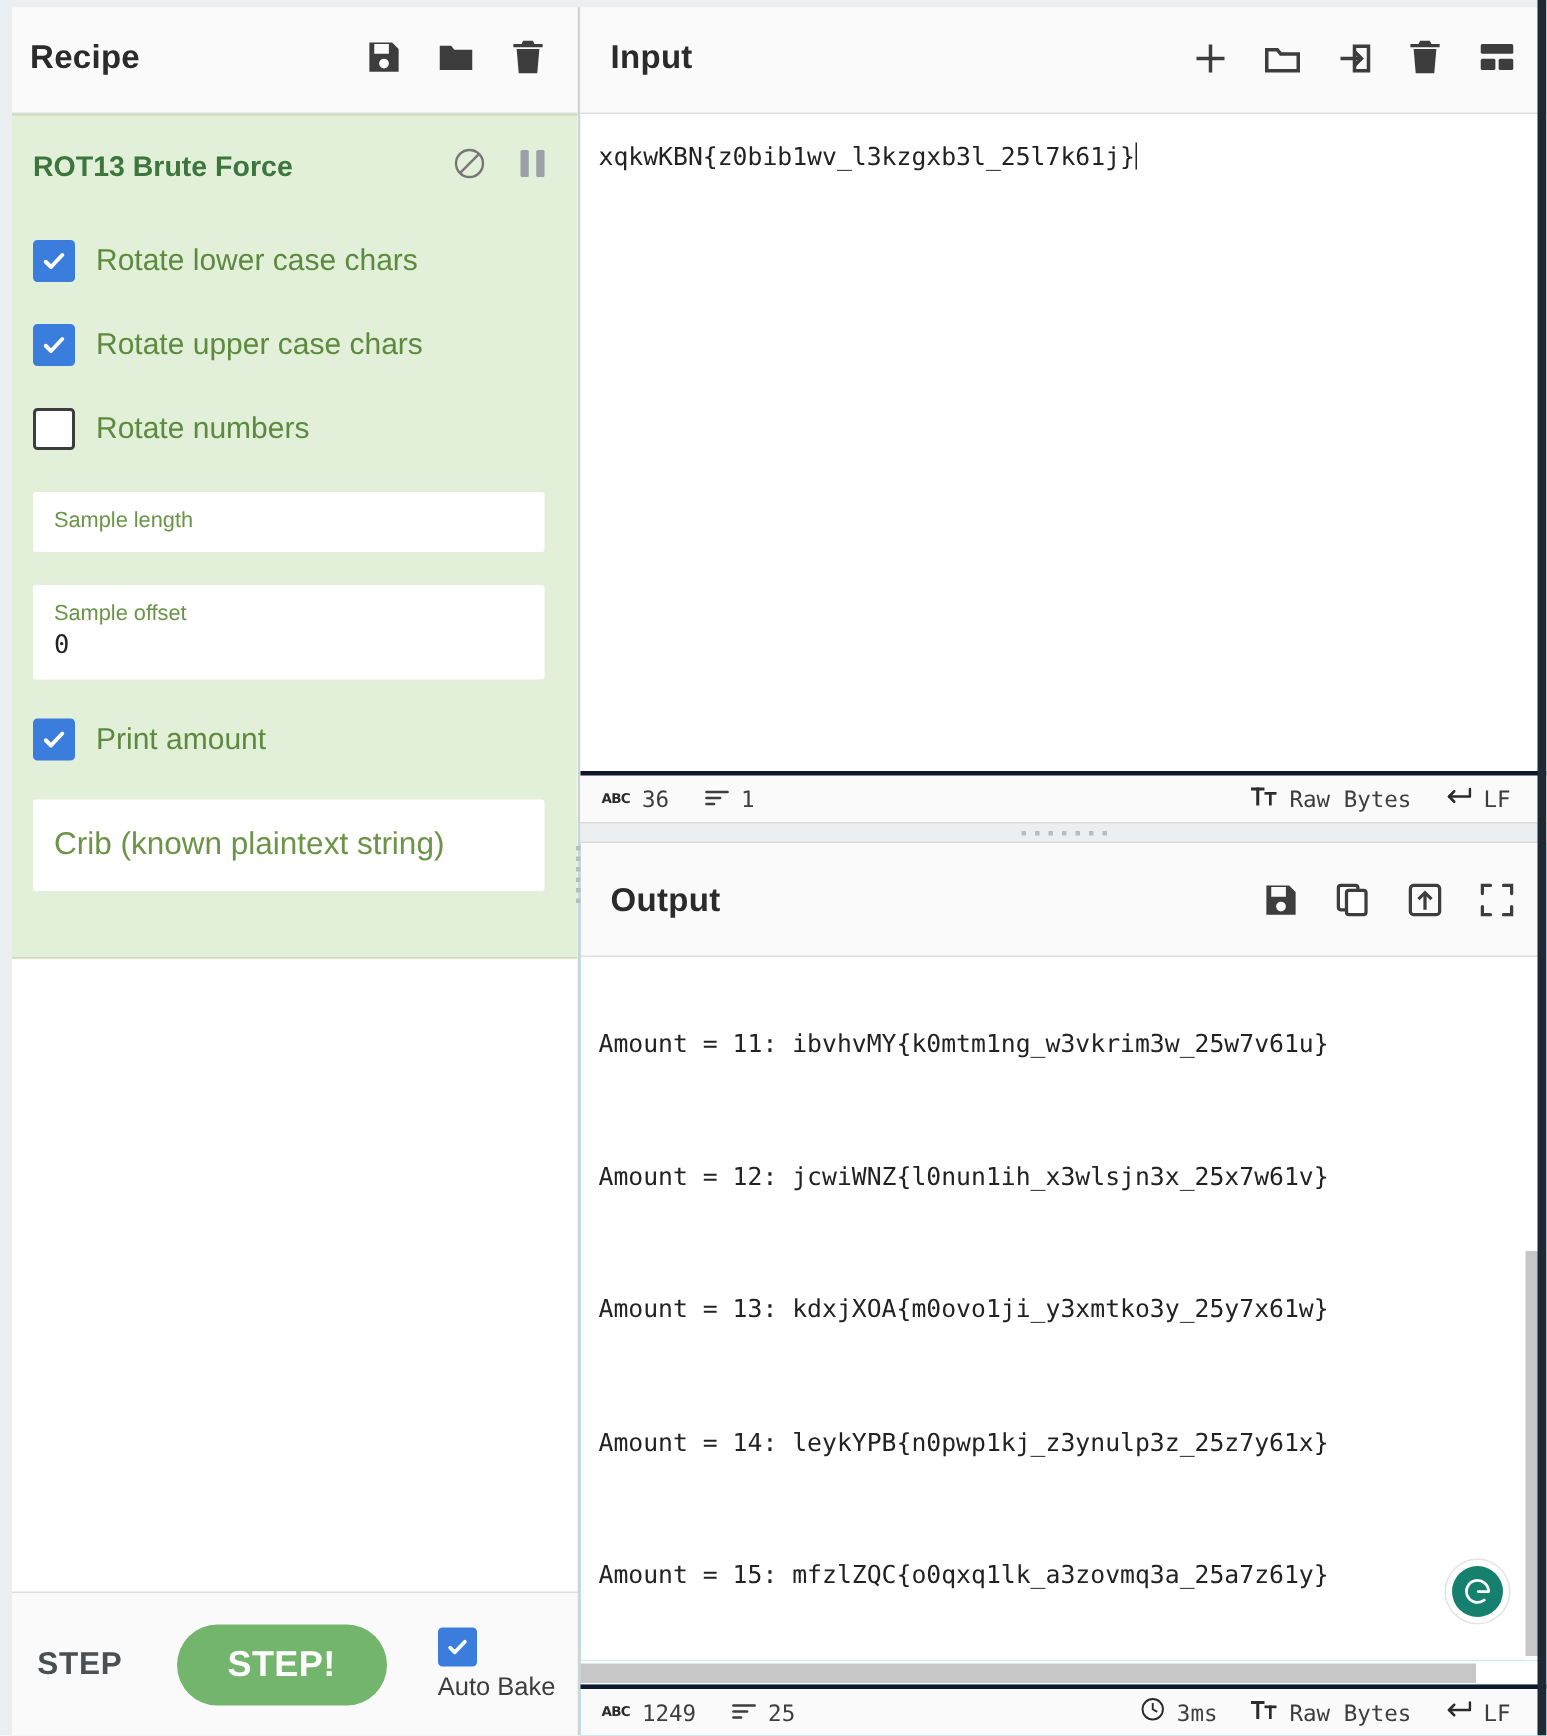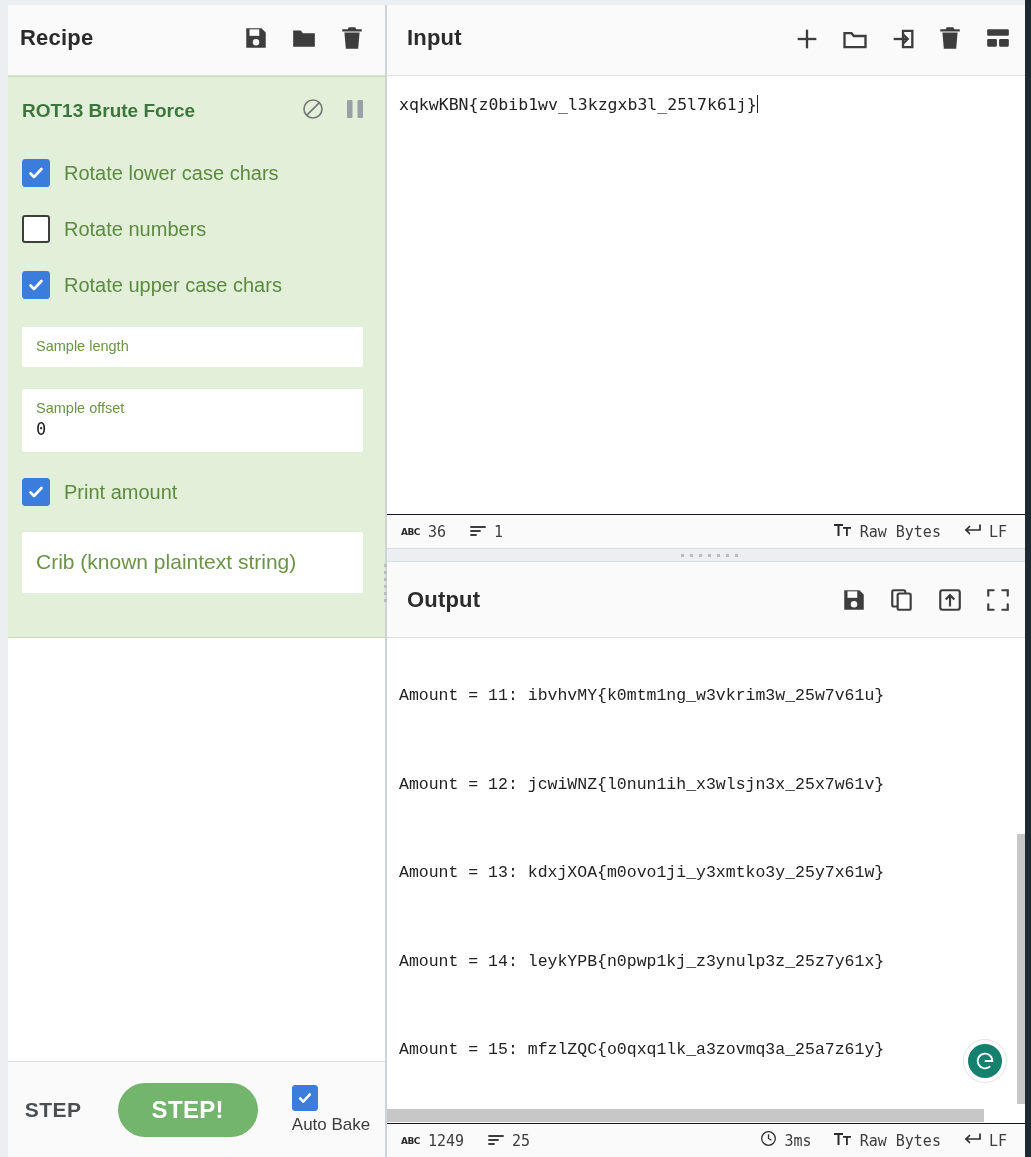--- a/index.html
+++ b/index.html
@@ -151,21 +151,21 @@
     white-space: pre;
   }
   .caret {
     display: inline-block; width: 1px; height: 18px;
     background: #222; vertical-align: -3px;
   }
 
   .status-bar {
     height: 34px; flex: 0 0 34px;
     background: #fafafa;
-    border-top: 1px solid #0f172a;
+    border-top: 3px solid #0f172a;
     display: flex; align-items: center;
     padding: 0 10px 0 14px;
     font-family: "DejaVu Sans Mono", monospace;
     font-size: 15px; color: #3d3d3d;
     position: relative;
   }
   .sb-item { display: flex; align-items: center; gap: 8px; margin-right: 24px; }
   .sb-spacer { flex: 1 1 auto; }
   .sb-right { display: flex; align-items: center; gap: 8px; }
   .sb-right .sb-item { margin-right: 14px; }
@@ -182,21 +182,21 @@
     border-bottom: 1px solid #d9dcde;
   }
   .h-splitter i { width: 3px; height: 3px; background: #b9bdc0; margin: 0 3px; display:block; }
 
   .output-pane { flex: 1 1 auto; display: flex; flex-direction: column; min-height: 0; background: #0ea5e9; }
   .output-text-area {
     flex: 1 1 auto; position: relative; overflow: hidden; background: #fff;
     padding: 0 0 0 12px;
   }
   .out-lines { position: absolute; top: -16px; left: 12px; right: 0; }
-  .out-line { white-space: pre; font-family: Liberation Mono, monospace; }
+  .out-line { white-space: pre; }
 
   .v-scroll {
     position: absolute; right: 0; top: 0; width: 14px; bottom: 0; background: #fff;
   }
   .v-scroll .thumb {
     position: absolute; right: 0; width: 14px; background: #c7c7c7;
     top: 196px; height: 270px;
   }
   .h-scroll {
     height: 16px; flex: 0 0 16px; background: #fff; position: relative;
@@ -293,31 +293,31 @@
         <div class="arg-check">
           <span class="cb on">
             <svg width="18" height="18" viewBox="0 0 18 18" fill="none" stroke="#fff" stroke-width="2.6" stroke-linecap="round" stroke-linejoin="round">
                 <path d="M3.5 9.5l3.5 3.5 7.5-8"></path>
               </svg>
           </span>
           <span class="cb-label">Rotate lower case chars</span>
         </div>
 
         <div class="arg-check">
-          <span class="cb off"></span>
-          <span class="cb-label">Rotate numbers</span>
-        </div>
-
-        <div class="arg-check">
           <span class="cb on">
             <svg width="18" height="18" viewBox="0 0 18 18" fill="none" stroke="#fff" stroke-width="2.6" stroke-linecap="round" stroke-linejoin="round">
                 <path d="M3.5 9.5l3.5 3.5 7.5-8"></path>
               </svg>
           </span>
           <span class="cb-label">Rotate upper case chars</span>
+        </div>
+
+        <div class="arg-check">
+          <span class="cb off"></span>
+          <span class="cb-label">Rotate numbers</span>
         </div>
 
         <div class="arg-field">
           <span class="lbl">Sample length</span>
         </div>
 
         <div class="arg-field">
           <span class="lbl">Sample offset</span>
           <span class="val">0</span>
         </div>

